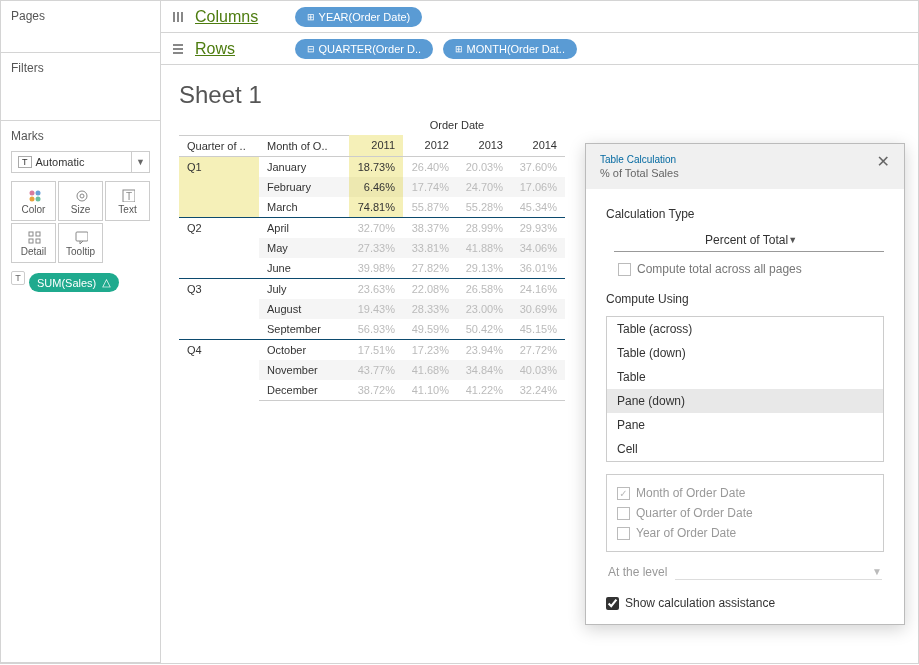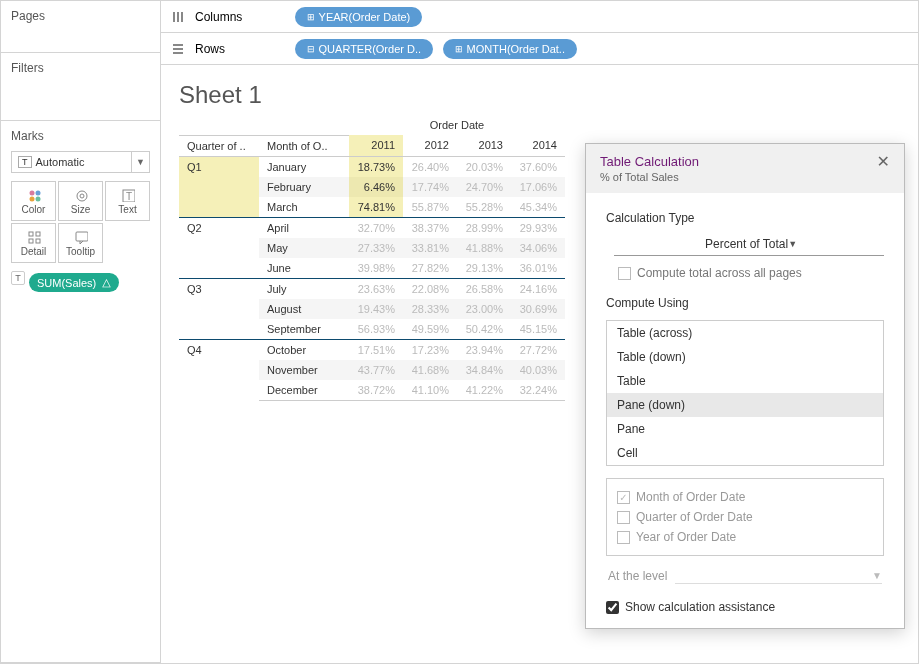--- a/index.html
+++ b/index.html
@@ -16,40 +16,40 @@
 .mark-type-arrow { width: 18px; border-left: 1px solid #ccc; text-align: center; font-size: 9px; color: #666; line-height: 20px; }
 .mark-grid { display: grid; grid-template-columns: repeat(3, 1fr); gap: 2px; }
 .mark-cell { border: 1px solid #ccc; height: 40px; display: flex; flex-direction: column; align-items: center; justify-content: center; font-size: 10px; color: #555; gap: 2px; }
 .mark-cell svg { width: 16px; height: 16px; }
 .sum-pill { background: #1faa8e; color: #fff; border-radius: 10px; padding: 3px 8px; display: inline-flex; align-items: center; gap: 6px; font-size: 11px; margin-top: 10px; }
 .sum-pill-prefix { width: 14px; height: 14px; border: 1px solid #ccc; display: inline-flex; align-items: center; justify-content: center; background: #fff; color: #666; font-size: 9px; border-radius: 2px; margin-right: 4px; }
 .sum-row { display: flex; align-items: center; }
 .right-area { flex: 1; display: flex; flex-direction: column; }
 .shelf { height: 32px; border-bottom: 1px solid #d4d4d4; display: flex; align-items: center; padding: 0 10px; gap: 10px; }
 .shelf-icon { width: 14px; display: inline-flex; justify-content: center; color: #666; }
-.shelf-label { width: 90px; color: #000000; font-size: 12px; }
+.shelf-label { width: 90px; color: #4d7c0f; font-size: 16px; text-decoration: underline; }
 .pill { background: #5a9bd4; color: #fff; border-radius: 12px; padding: 4px 12px; font-size: 11px; display: inline-flex; align-items: center; gap: 4px; }
 .pill-icon { font-size: 9px; }
 .sheet { padding: 16px 18px; position: relative; }
 .sheet-title { font-size: 24px; font-weight: 400; color: #555; margin-bottom: 6px; }
 table.data { border-collapse: collapse; font-size: 11px; }
 table.data th { font-weight: 400; padding: 4px 8px; text-align: left; color: #333; border-bottom: 1px solid #ccc; }
 table.data th.yr { text-align: right; width: 54px; }
 table.data td { padding: 4px 8px; text-align: right; color: #bbb; }
 table.data td.rowhdr { text-align: left; color: #333; width: 90px; }
 table.data td.qhdr { text-align: left; color: #333; vertical-align: top; width: 80px; border-top: 1px solid #ccc; }
 table.data td.active { color: #333; background: #f5f0b8; }
 table.data th.active-col { background: #f5f0b8; }
 table.data tr.alt td.val, table.data tr.alt td.rowhdr { background: #f5f5f5; }
 table.data tr.alt td.active { background: #ede8b0; }
 table.data tr.qstart td { border-top: 1px solid #0c4a6e; }
 table.data tr:last-child td { border-bottom: 1px solid #ccc; }
 .dialog { position: absolute; left: 584px; top: 142px; width: 320px; background: #fff; border: 1px solid #bbb; box-shadow: 0 4px 16px rgba(0,0,0,0.18); }
 .dialog-hdr { background: #f0f0f0; padding: 10px 14px; display: flex; align-items: flex-start; justify-content: space-between; }
-.dialog-title { font-size: 13px; color: #701a75; }
+.dialog-title { font-size: 10px; color: #0369a1; }
 .dialog-sub { font-size: 11px; color: #666; margin-top: 2px; }
 .dialog-close { cursor: pointer; color: #666; font-size: 16px; line-height: 1; }
 .dialog-body { padding: 18px 20px 14px; }
 .dlabel { font-size: 12px; color: #333; margin-bottom: 10px; }
 .dselect { border: none; border-bottom: 1px solid #999; padding: 2px 0 4px 4px; margin: 0 0 10px 8px; display: flex; justify-content: center; align-items: center; font-size: 12px; }
 .dcheck { display: flex; align-items: center; gap: 6px; margin: 0 0 16px 12px; color: #777; font-size: 12px; }
 .compute-list { border: 1px solid #ccc; margin-bottom: 12px; }
 .compute-item { padding: 5px 10px; font-size: 12px; }
 .compute-item.selected { background: #e8e8e8; }
 .compute-item.bold { font-weight: bold; }

